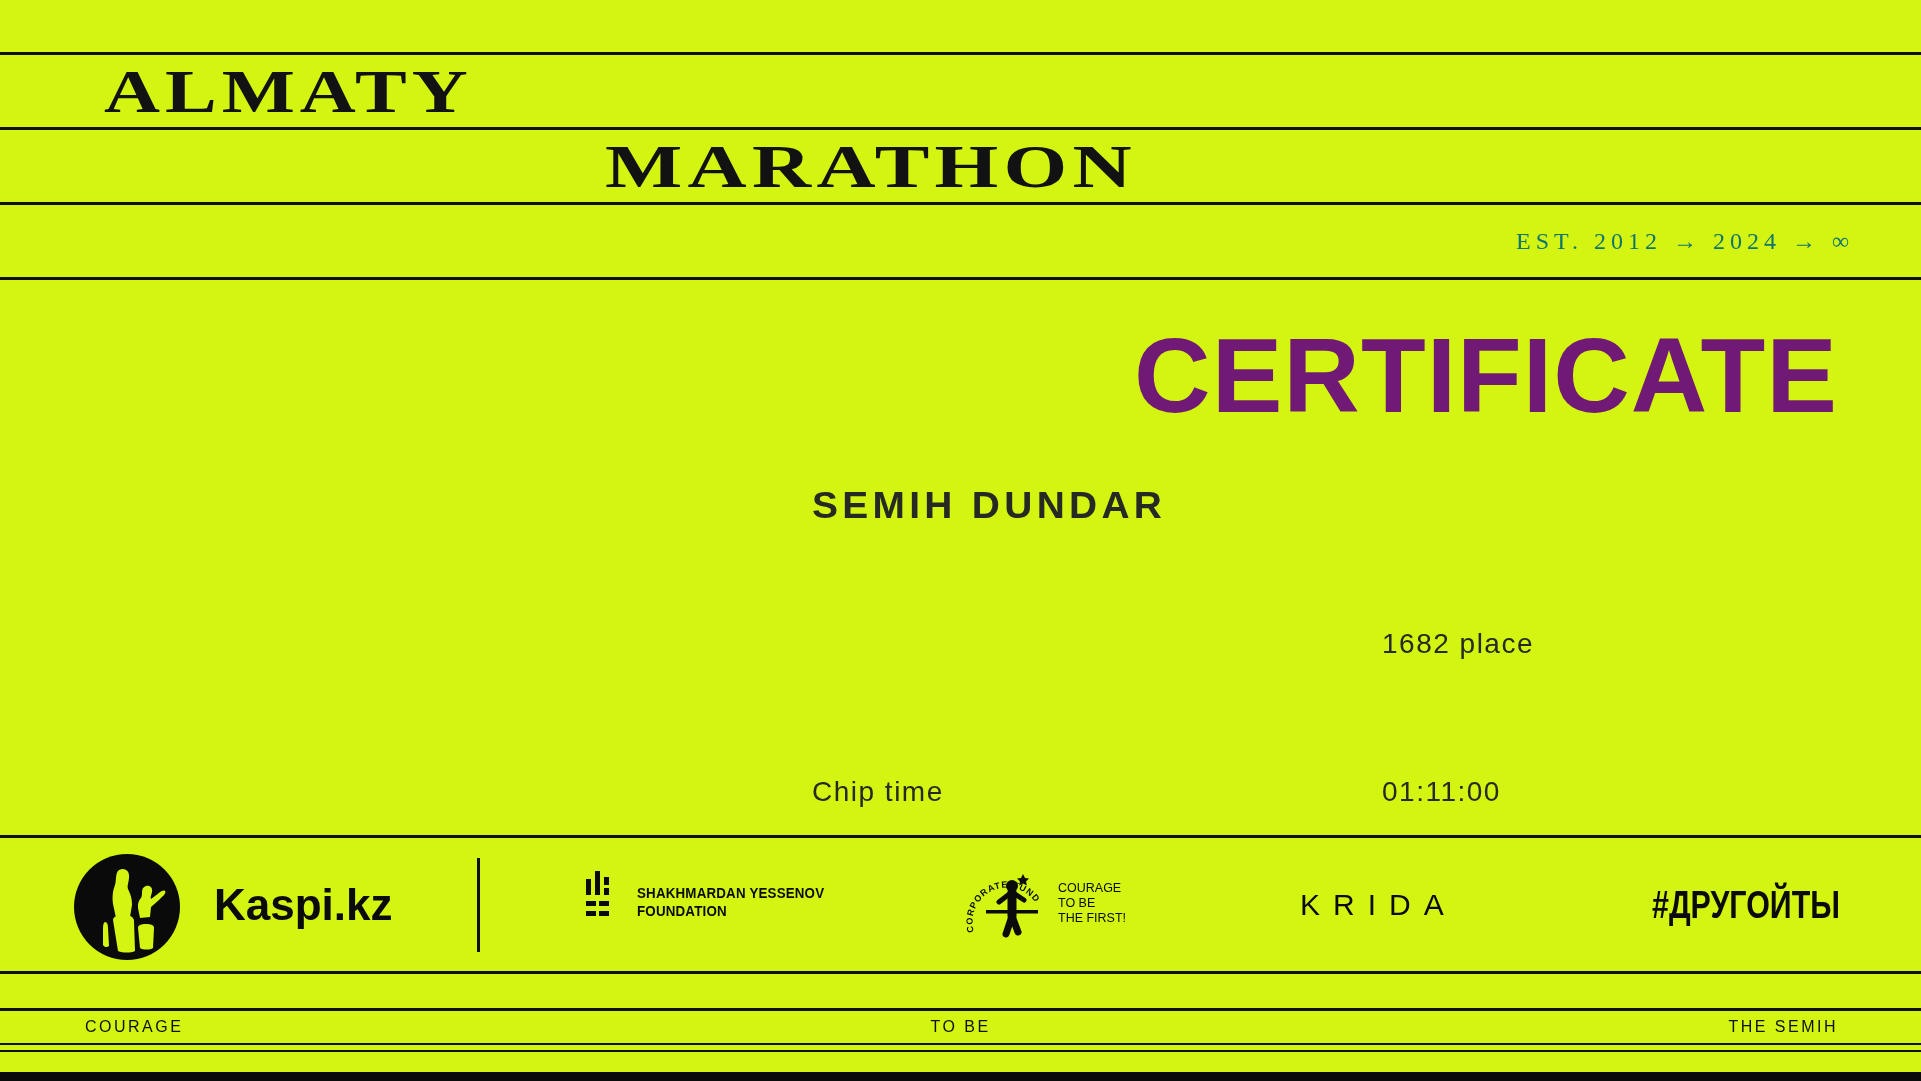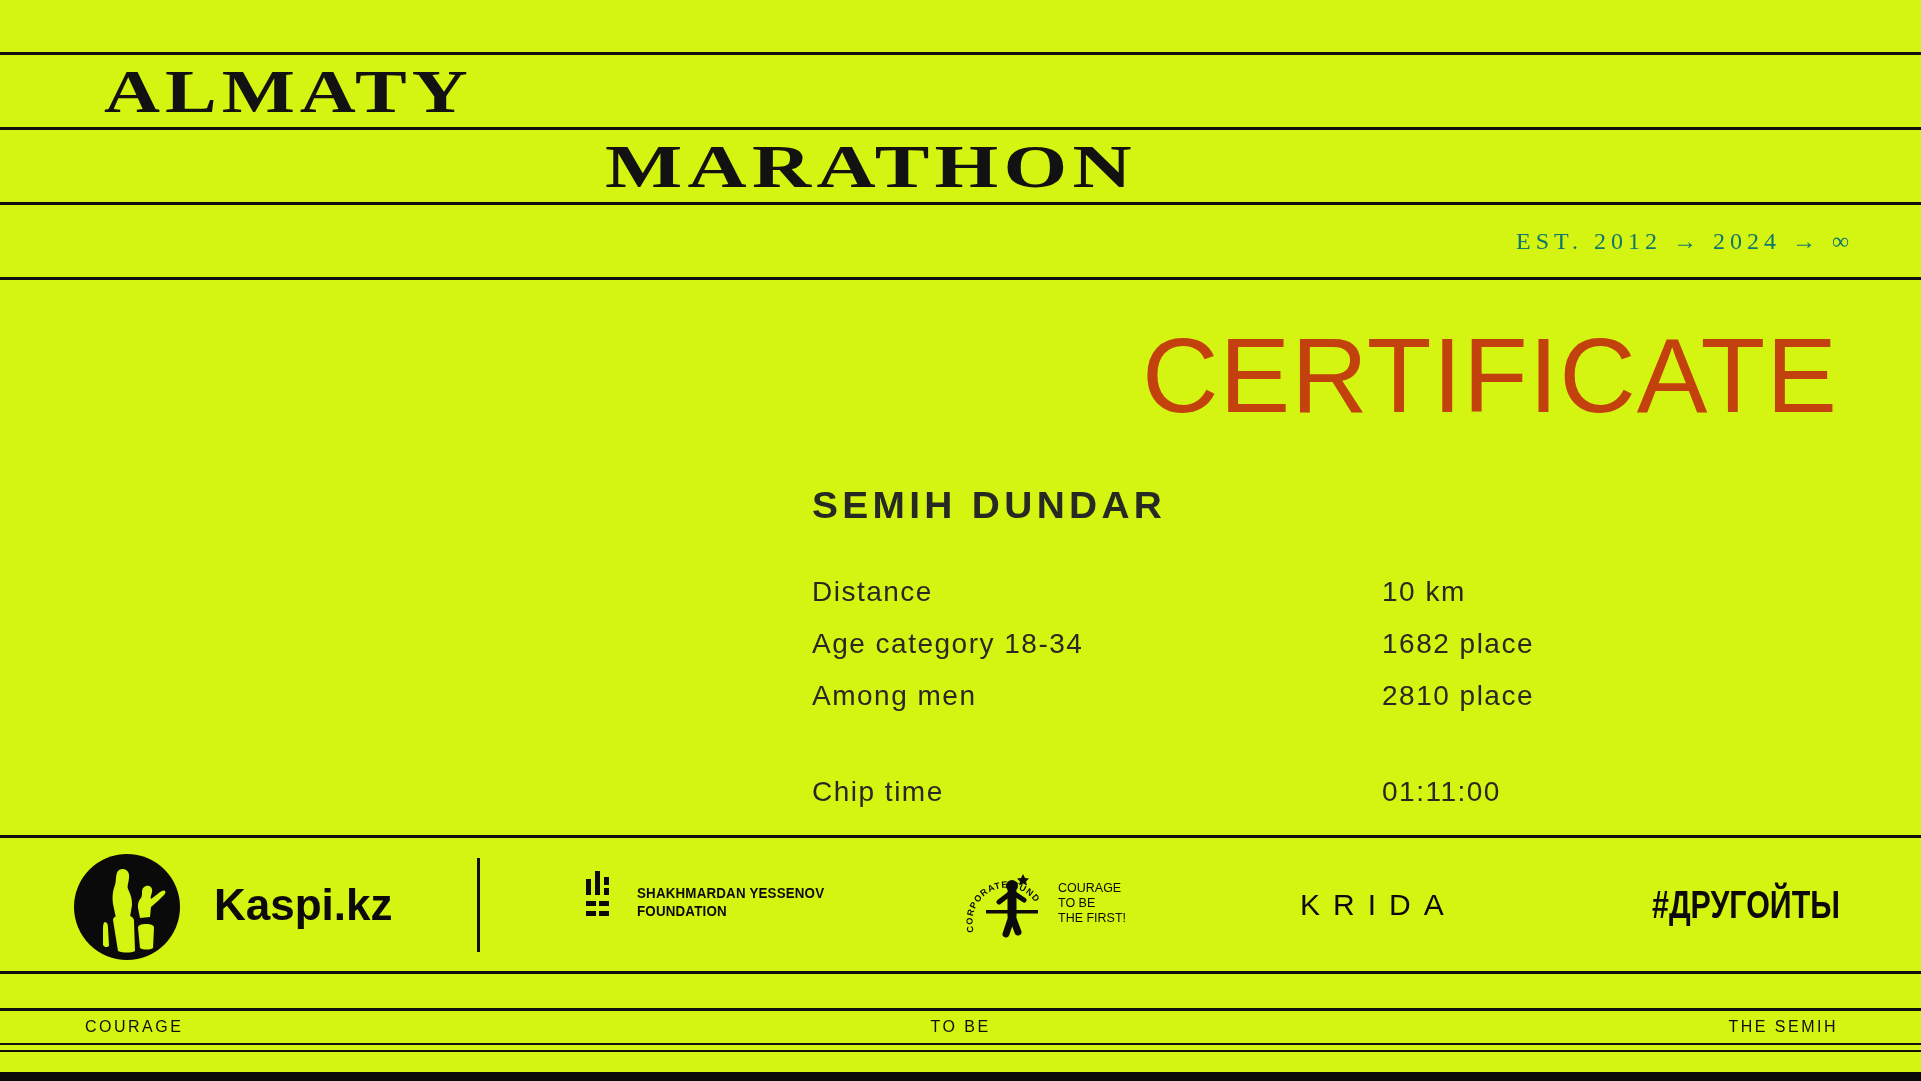--- a/index.html
+++ b/index.html
@@ -25,22 +25,22 @@
   .marathon-band{top:130px;height:72px;justify-content:center;}
   .marathon-band .wordmark{margin-right:83px;transform:scaleX(1.32);transform-origin:right center;}
   .est-band{top:205px;height:72px;justify-content:flex-end;}
   .est-text{
     margin-right:83px;font-size:24px;letter-spacing:5px;font-weight:400;
     color:#0f766e;white-space:nowrap;
   }
 
   .cert-title{
     position:absolute;right:83px;top:322px;
-    font-size:106px;font-weight:normal;letter-spacing:1px;line-height:1;
-    color:#c2410c;white-space:nowrap;
+    font-size:106px;font-weight:bold;letter-spacing:1px;line-height:1;
+    color:#701a75;white-space:nowrap;
   }
 
   .runner-name{
     position:absolute;left:812px;top:484px;
     font-size:36px;font-weight:bold;letter-spacing:4px;line-height:44px;
     color:#262a23;white-space:nowrap;
     transform:scaleX(1.08);transform-origin:left center;
   }
 
   .data-row{
@@ -108,31 +108,22 @@
     <span class="wordmark">MARATHON</span>
   </div>
   <div class="band est-band">
     <span class="est-text">EST. 2012 → 2024 → ∞</span>
   </div>
 
   <div class="cert-title">CERTIFICATE</div>
 
   <div class="runner-name">SEMIH DUNDAR</div>
 
-  <div class="data-row" style="top:574px">
-    <span>Distance</span>
-    <span class="value">10 km</span>
-  </div>
   <div class="data-row" style="top:626px">
-    <span>Age category 18-34</span>
     <span class="value">1682 place</span>
-  </div>
-  <div class="data-row" style="top:678px">
-    <span>Among men</span>
-    <span class="value">2810 place</span>
   </div>
   <div class="data-row" style="top:774px">
     <span>Chip time</span>
     <span class="value">01:11:00</span>
   </div>
 
   <svg class="kaspi-logo-svg" width="110" height="110" viewBox="0 0 110 110">
     <circle cx="55" cy="55" r="53" fill="#0a0a0a"></circle>
 
     <path fill="#d4f511" d="M47,18 c6,-3 11,1 10,8 c-0.5,5 -2,8 -1,11 c3,6 4,10 4,16 l-2,12 l-14,1 l-3,-14 c-1,-8 0,-14 2,-19 c1.5,-4 0,-12 4,-15 z"></path>

